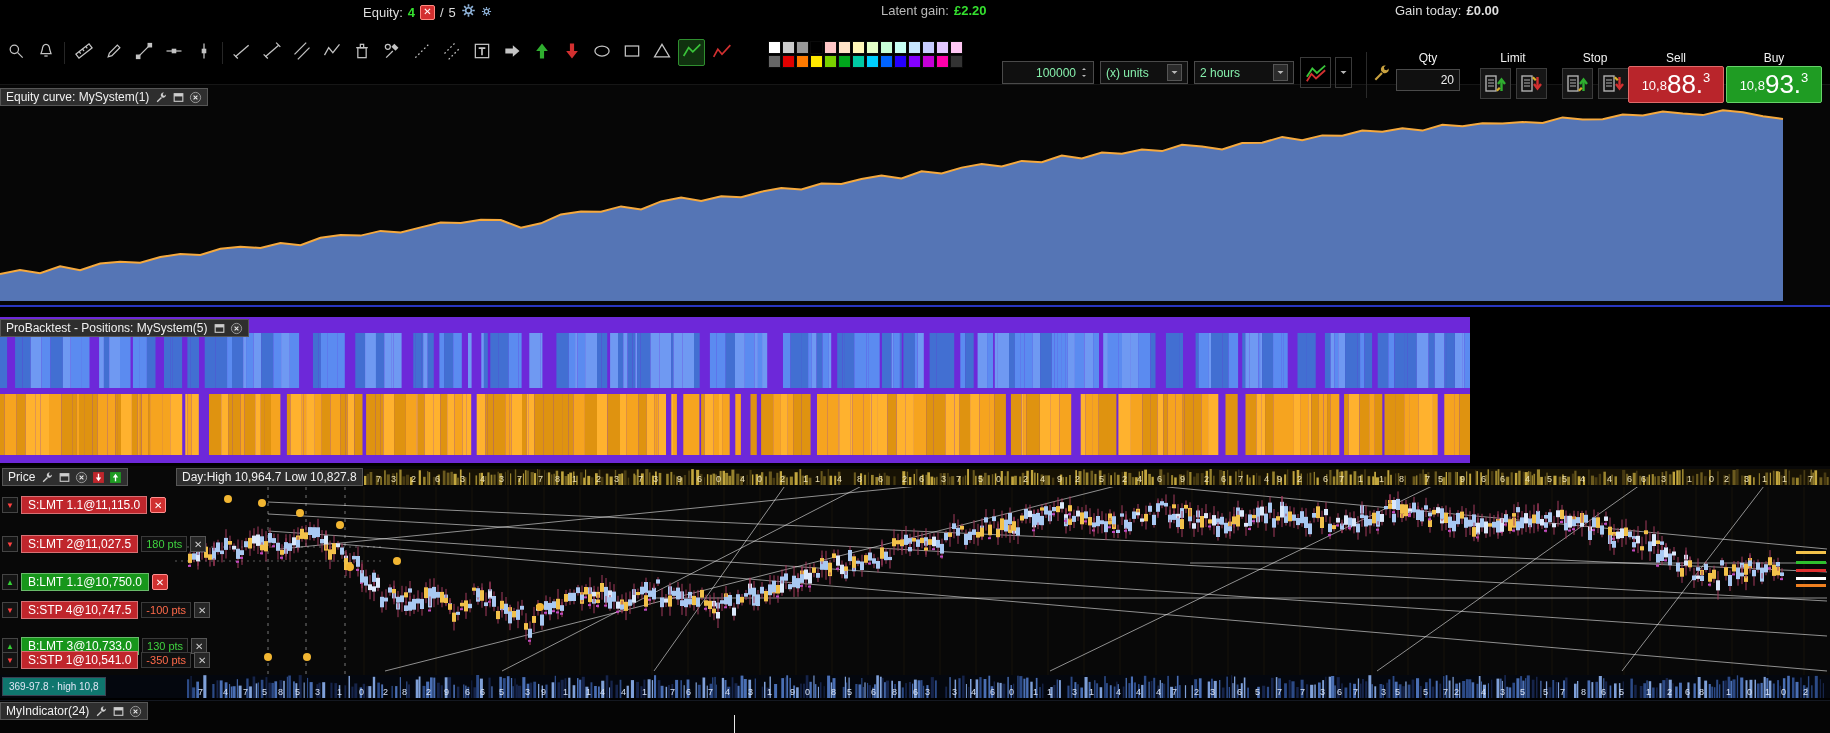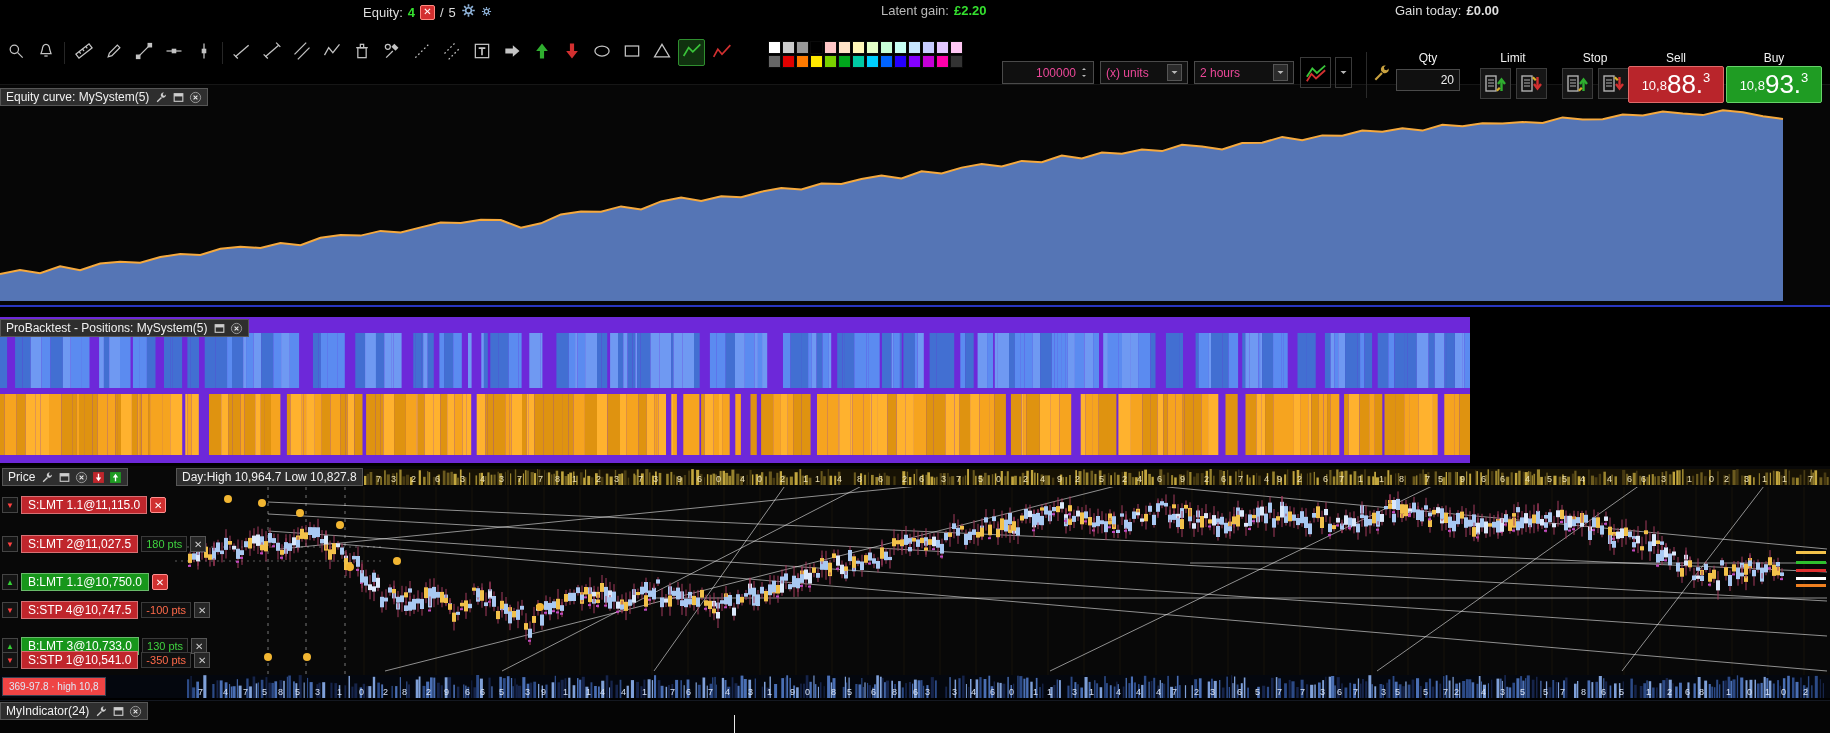--- a/index.html
+++ b/index.html
@@ -13,21 +13,21 @@
     line-height:12px;text-align:center;border-radius:2px;cursor:pointer}
   #gear2 svg{width:11px;height:11px}
   
   #toolbar{position:absolute;left:0;top:24px;width:1830px;height:61px;background:#000;border-bottom:1px solid #161616;z-index:20}
   #tool-strip{position:absolute;left:2px;top:15px;display:flex;gap:3px;align-items:center}
   .tool-btn{width:27px;height:27px;display:flex;align-items:center;justify-content:center;border:1px solid transparent;border-radius:2px;cursor:pointer}
   .tool-btn.sel{background:#10310f;border-color:#2f8f2f}
   .tool-sep{width:1px;height:22px;background:#262626;margin:0 2px}
   #palette{position:absolute;left:768px;top:17px;display:grid;grid-template-columns:repeat(14,13px);grid-auto-rows:13px;gap:1px}
   .swatch{width:13px;height:13px;border:1px solid #0a0a0a;cursor:pointer}
-  .inputbox,.dd{height:23px;background:#101010;border:1px solid #4a4a4a;color:#ec4899;font-size:12px;display:flex;align-items:center;padding:0 5px}
+  .inputbox,.dd{height:23px;background:#101010;border:1px solid #4a4a4a;color:#86efac;font-size:12px;display:flex;align-items:center;padding:0 5px}
   #qty-order{position:absolute;left:1002px;top:37px;width:92px;justify-content:flex-end;gap:4px}
   .spin{display:flex;flex-direction:column;gap:1px}
   .spin svg{width:8px;height:6px;display:block}
   .dd{justify-content:space-between;cursor:pointer}
   #units-dd{position:absolute;left:1100px;top:37px;width:88px}
   #tf-dd{position:absolute;left:1194px;top:37px;width:100px}
   .dd-arrow{display:flex;align-items:center;justify-content:center;background:#2b2b2b;border:1px solid #555;width:15px;height:17px;margin-left:4px}
   .dd-arrow svg{width:9px;height:9px}
   #chart-style-btn{position:absolute;left:1300px;top:33px;width:31px;height:31px;border:1px solid #3a3a3a;display:flex;align-items:center;justify-content:center;cursor:pointer}
   #chart-style-arrow{position:absolute;left:1335px;top:33px;width:17px;height:31px;display:flex;align-items:center;justify-content:center;border:1px solid #3a3a3a;cursor:pointer}
@@ -56,21 +56,21 @@
   #equity-panel{position:absolute;left:0;top:85px;width:1830px;height:220px;background:#060606;overflow:hidden}
   #equity-baseline{position:absolute;left:0;top:305px;width:1830px;height:2px;background:#2936c0}
   #positions-panel{position:absolute;left:0;top:317px;width:1470px;height:146px;background:#6d28d9;overflow:hidden}
   #pos-blue{position:absolute;left:0;top:16px}
   #pos-orange{position:absolute;left:0;top:77px}
   #price-panel{position:absolute;left:0;top:466px;width:1830px;height:232px;background:#080808;overflow:hidden}
   #gold-strip{position:absolute;left:364px;top:3px;background:#171204}
   #candle-svg{position:absolute;left:0;top:21px}
   #price-bottom-strip{position:absolute;left:0;top:209px;width:1830px;height:23px;background:#04070e}
   #blue-strip{position:absolute;left:187px;top:0}
-  #bottom-chip{position:absolute;left:2px;top:2px;height:19px;font-size:10px;color:#dfe6f5;background:#ef4444;
+  #bottom-chip{position:absolute;left:2px;top:2px;height:19px;font-size:10px;color:#dfe6f5;background:#0f766e;
     border:1px solid #3a4150;display:flex;align-items:center;padding:0 6px;white-space:nowrap}
   #order-rows .order-row{position:absolute;left:2px;display:flex;align-items:center;gap:3px;height:20px;z-index:7}
   .ord-ic{width:16px;height:16px;background:#141414;border:1px solid #444;font-size:8px;display:flex;align-items:center;justify-content:center}
   .ord-ic.sell{color:#ff4040}.ord-ic.buy{color:#35d035}
   .ord-label{font-size:12px;color:#fff;padding:1px 6px;border:1px solid rgba(255,255,255,.35)}
   .ord-label.sell{background:#c0262c}.ord-label.buy{background:#17961b}
   .ord-pts{font-size:11px;background:#101010;border:1px solid #3a3a3a;padding:1px 4px}
   .ord-close{width:16px;height:16px;font-size:10px;display:flex;align-items:center;justify-content:center;cursor:pointer}
   .ord-close.red{background:#d03030;color:#fff;border:1px solid #ff9090;border-radius:2px}
   .ord-close.dark{background:#262626;color:#ccc;border:1px solid #555}
@@ -404,21 +404,21 @@
     </div>
   </div>
 </div>
 
 <div id="equity-panel" class="panel">
   <svg id="equity-svg" width="1830" height="220">
       <path d="M0.0,189.1L20.0,185.1L40.1,188.3L60.1,181.3L80.1,185.3L100.2,178.6L120.2,176.7L140.2,177.7L160.3,172.1L180.3,169.0L200.3,169.9L220.4,163.7L240.4,161.7L260.4,162.9L280.5,158.0L300.5,160.2L320.5,152.7L340.6,149.9L360.6,150.6L380.6,145.9L400.7,147.4L420.7,142.4L440.7,137.6L460.8,138.0L480.8,134.7L500.8,135.0L520.9,142.8L540.9,138.3L560.9,129.4L581.0,126.4L601.0,126.7L621.0,121.4L641.1,124.5L661.1,116.4L681.1,112.5L701.2,115.9L721.2,111.2L741.2,112.3L761.3,106.7L781.3,103.1L801.3,104.5L821.4,98.6L841.4,99.0L861.4,94.0L881.5,90.6L901.5,93.5L921.6,86.3L941.6,88.4L961.6,82.6L981.7,78.9L1001.7,81.5L1021.7,75.9L1041.8,77.3L1061.8,70.5L1081.8,73.4L1101.9,67.6L1121.9,68.8L1141.9,64.5L1162.0,66.1L1182.0,59.8L1202.0,61.6L1222.1,64.4L1242.1,58.0L1262.1,57.8L1282.2,51.9L1302.2,55.3L1322.2,50.4L1342.3,50.8L1362.3,45.5L1382.3,46.7L1402.4,43.3L1422.4,45.6L1442.4,39.8L1462.5,41.2L1482.5,38.3L1502.5,38.5L1522.6,37.0L1542.6,38.0L1562.6,32.4L1582.7,34.4L1602.7,34.3L1622.7,29.5L1642.8,30.6L1662.8,26.4L1682.8,28.6L1702.9,30.1L1722.9,25.3L1742.9,27.3L1763.0,31.2L1783.0,33.9L1783,216L0,216Z" fill="#5575b5"></path>
       <path d="M0.0,189.1L20.0,185.1L40.1,188.3L60.1,181.3L80.1,185.3L100.2,178.6L120.2,176.7L140.2,177.7L160.3,172.1L180.3,169.0L200.3,169.9L220.4,163.7L240.4,161.7L260.4,162.9L280.5,158.0L300.5,160.2L320.5,152.7L340.6,149.9L360.6,150.6L380.6,145.9L400.7,147.4L420.7,142.4L440.7,137.6L460.8,138.0L480.8,134.7L500.8,135.0L520.9,142.8L540.9,138.3L560.9,129.4L581.0,126.4L601.0,126.7L621.0,121.4L641.1,124.5L661.1,116.4L681.1,112.5L701.2,115.9L721.2,111.2L741.2,112.3L761.3,106.7L781.3,103.1L801.3,104.5L821.4,98.6L841.4,99.0L861.4,94.0L881.5,90.6L901.5,93.5L921.6,86.3L941.6,88.4L961.6,82.6L981.7,78.9L1001.7,81.5L1021.7,75.9L1041.8,77.3L1061.8,70.5L1081.8,73.4L1101.9,67.6L1121.9,68.8L1141.9,64.5L1162.0,66.1L1182.0,59.8L1202.0,61.6L1222.1,64.4L1242.1,58.0L1262.1,57.8L1282.2,51.9L1302.2,55.3L1322.2,50.4L1342.3,50.8L1362.3,45.5L1382.3,46.7L1402.4,43.3L1422.4,45.6L1442.4,39.8L1462.5,41.2L1482.5,38.3L1502.5,38.5L1522.6,37.0L1542.6,38.0L1562.6,32.4L1582.7,34.4L1602.7,34.3L1622.7,29.5L1642.8,30.6L1662.8,26.4L1682.8,28.6L1702.9,30.1L1722.9,25.3L1742.9,27.3L1763.0,31.2L1783.0,33.9" fill="none" stroke="#f5a93e" stroke-width="2"></path>
     </svg>
   <div class="chip" style="left:0;top:3px">
-    <span>Equity curve: MySystem(5)</span>
+    <span>Equity curve: MySystem(1)</span>
     <span class="chip-icons">
         <span class="cicon">
           <svg viewBox="0 0 24 24" width="13" height="13">
             <path d="M4 20l8-8" stroke="#cfcfcf" stroke-width="2.5" fill="none"></path>
             <path d="M11 9.5A4.8 4.8 0 0 1 16.5 3l-2.2 2.2.6 2.9 2.9.6L20 6.5A4.8 4.8 0 0 1 13.5 12z" fill="#cfcfcf"></path>
           </svg>
         </span>
         <span class="cicon">
           <svg viewBox="0 0 24 24" width="13" height="13">
             <rect x="4" y="5" width="16" height="14" fill="none" stroke="#cfcfcf" stroke-width="2"></rect>

